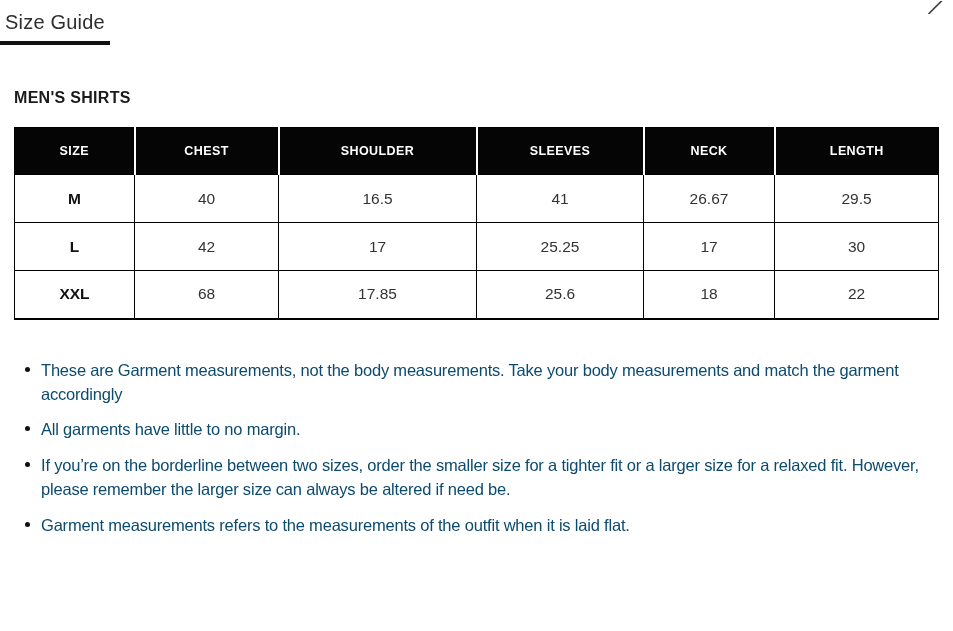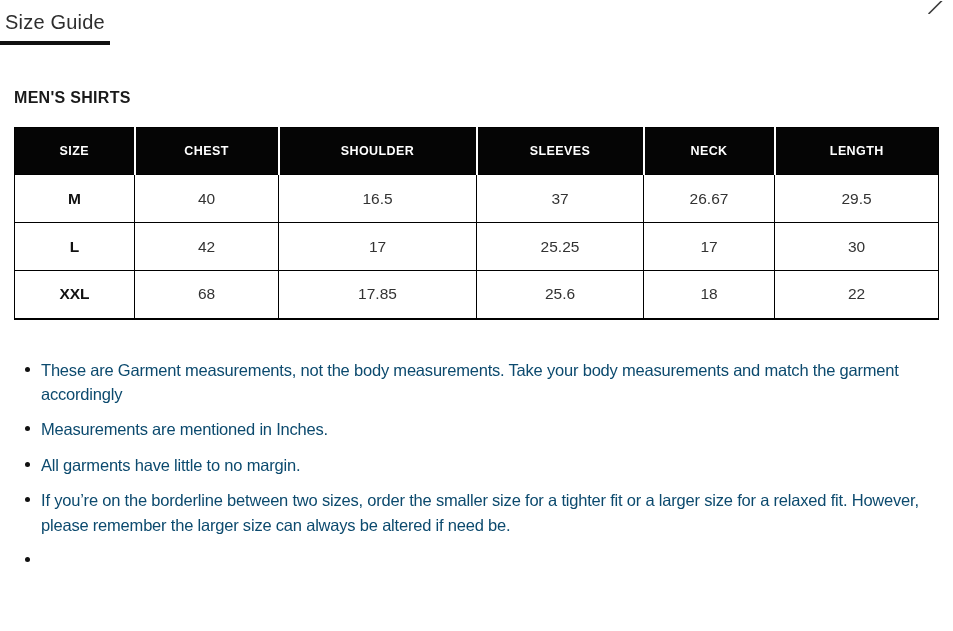--- a/index.html
+++ b/index.html
@@ -108,21 +108,21 @@
         <th>SLEEVES</th>
         <th>NECK</th>
         <th>LENGTH</th>
       </tr>
     </thead>
     <tbody>
       <tr>
         <td class="size-cell">M</td>
         <td>40</td>
         <td>16.5</td>
-        <td>37</td>
+        <td>41</td>
         <td>26.67</td>
         <td>29.5</td>
       </tr>
       <tr>
         <td class="size-cell">L</td>
         <td>42</td>
         <td>17</td>
         <td>25.25</td>
         <td>17</td>
         <td>30</td>
@@ -138,28 +138,25 @@
     </tbody>
   </table>
 
   <ul class="notes">
     <li>
       <span class="bullet-dot"></span>
       <span>These are Garment measurements, not the body measurements. Take your body measurements and match the garment accordingly</span>
     </li>
     <li>
       <span class="bullet-dot"></span>
-      <span>Measurements are mentioned in Inches.</span>
-    </li>
-    <li>
-      <span class="bullet-dot"></span>
       <span>All garments have little to no margin.</span>
     </li>
     <li>
       <span class="bullet-dot"></span>
       <span>If you’re on the borderline between two sizes, order the smaller size for a tighter fit or a larger size for a relaxed fit. However, please remember the larger size can always be altered if need be.</span>
     </li>
     <li>
       <span class="bullet-dot"></span>
+      <span>Garment measurements refers to the measurements of the outfit when it is laid flat.</span>
     </li>
   </ul>
 
 </div>
 
 </body></html>

